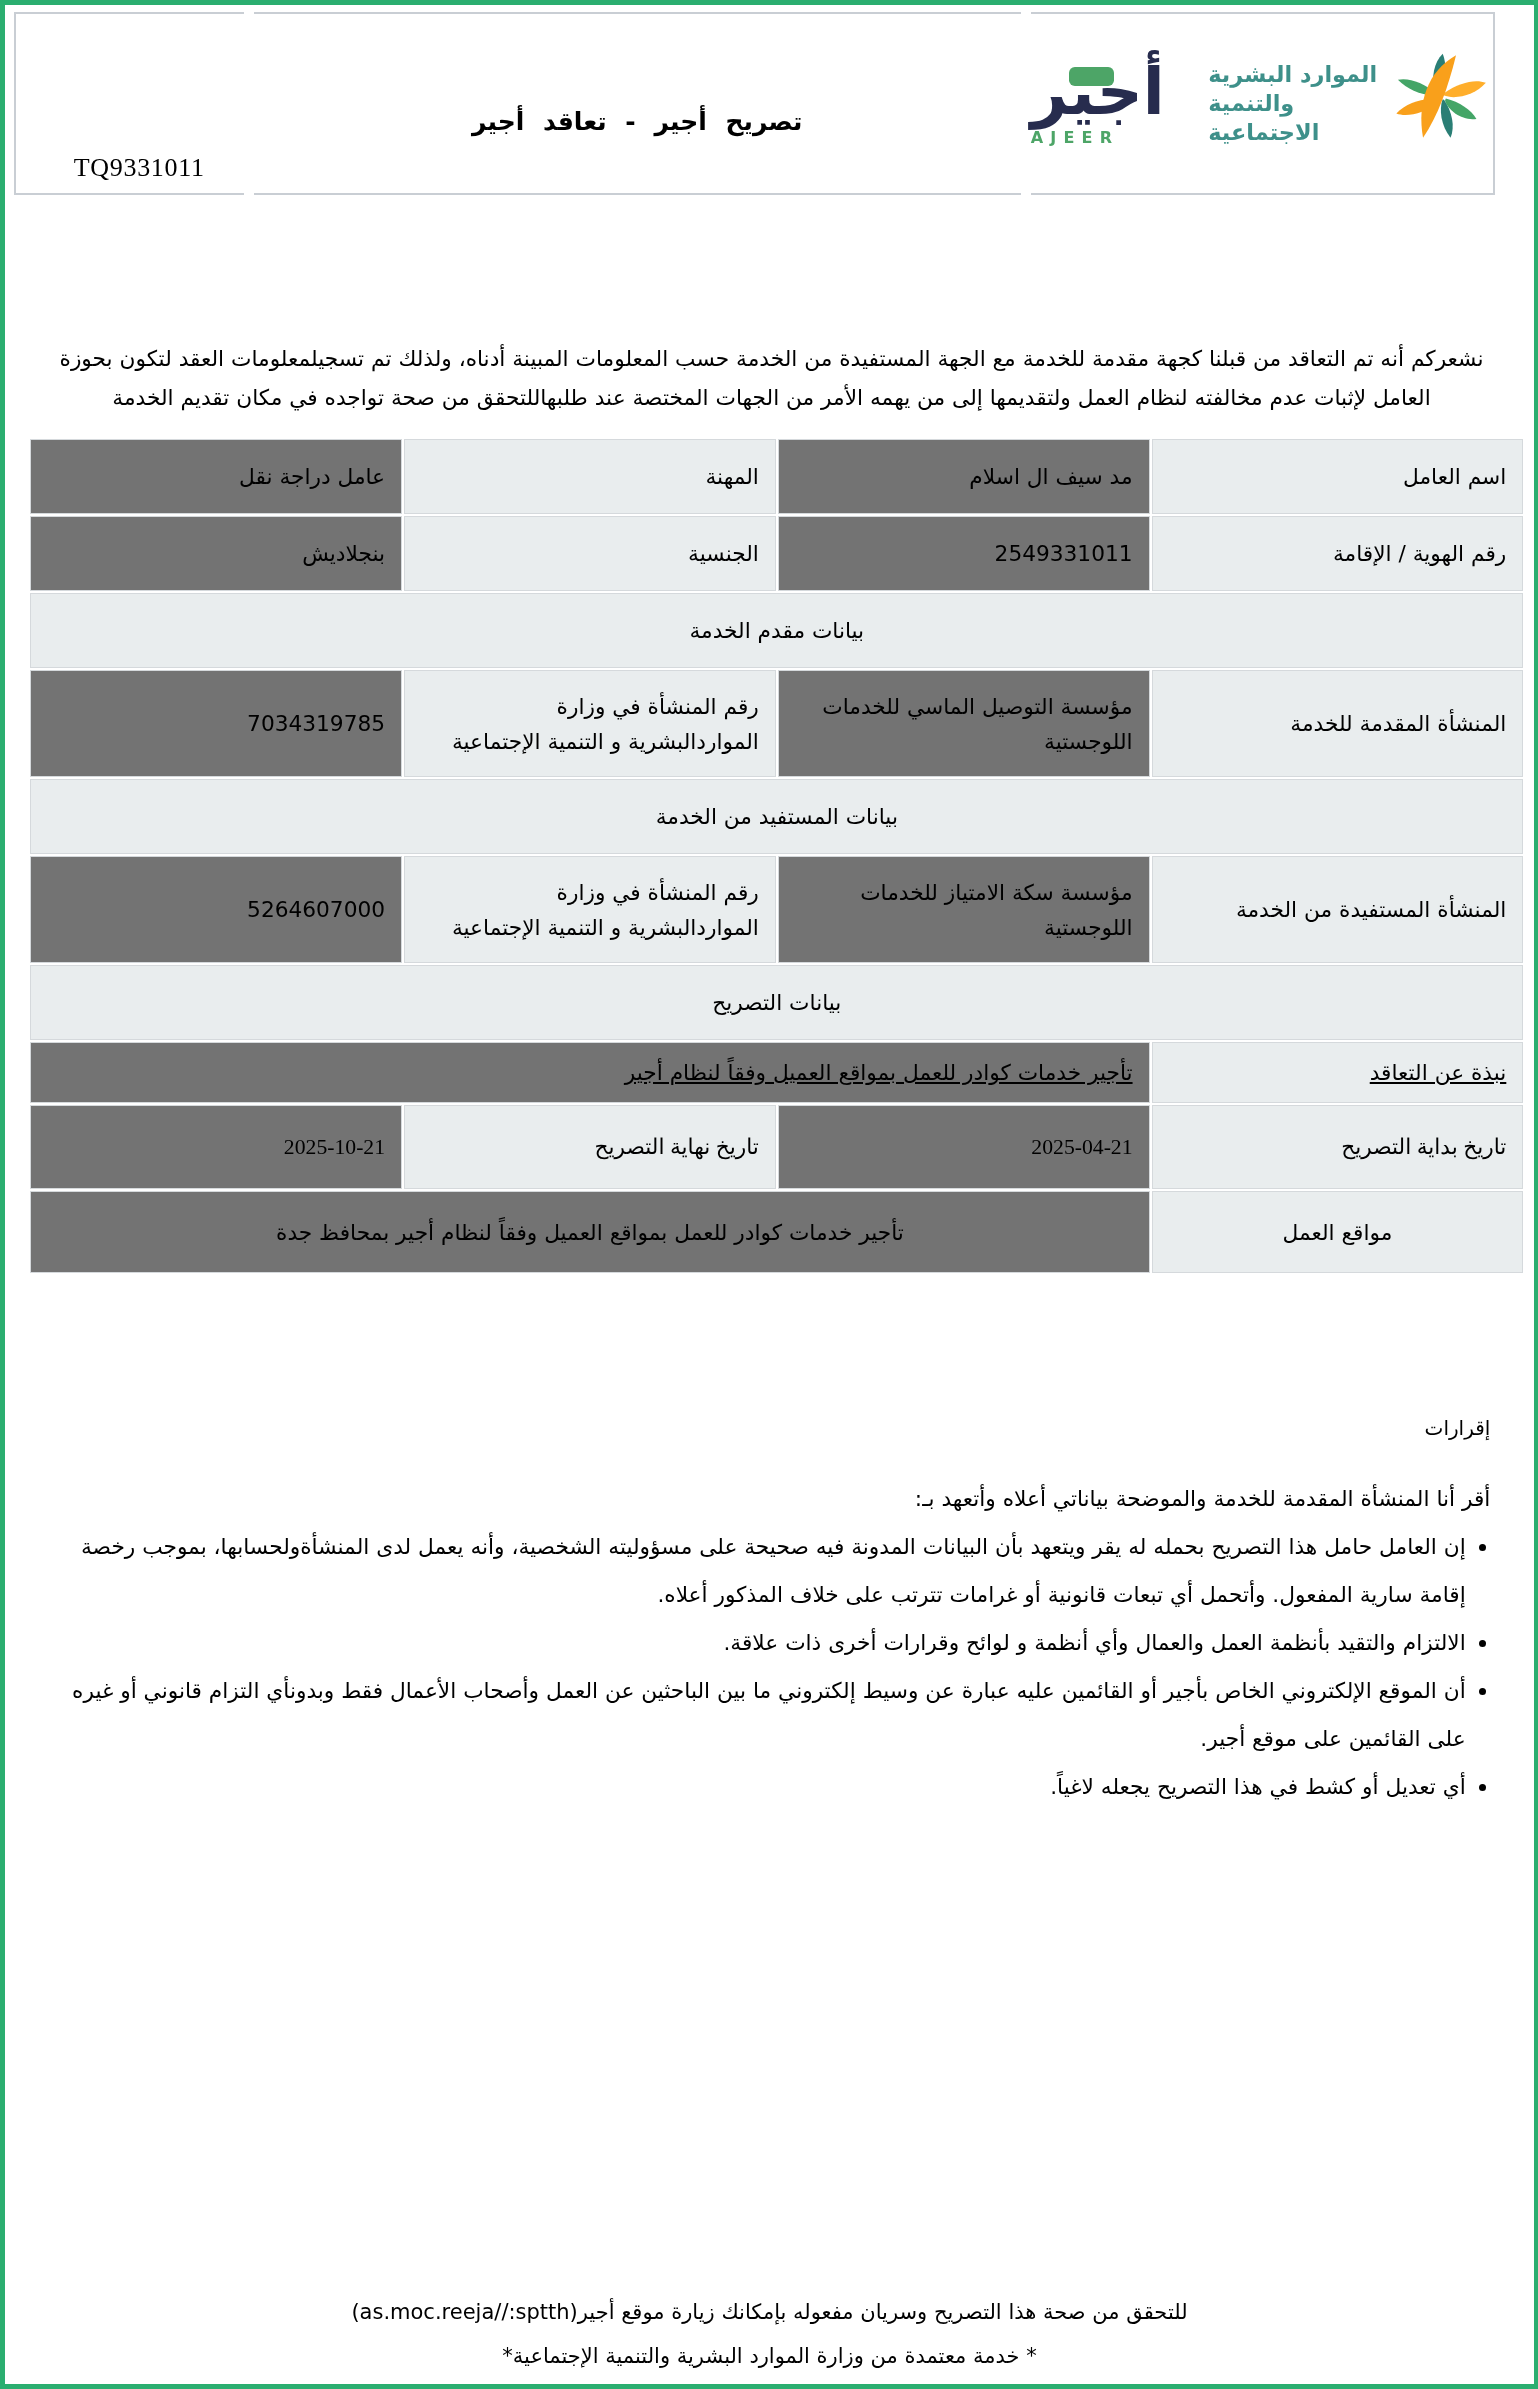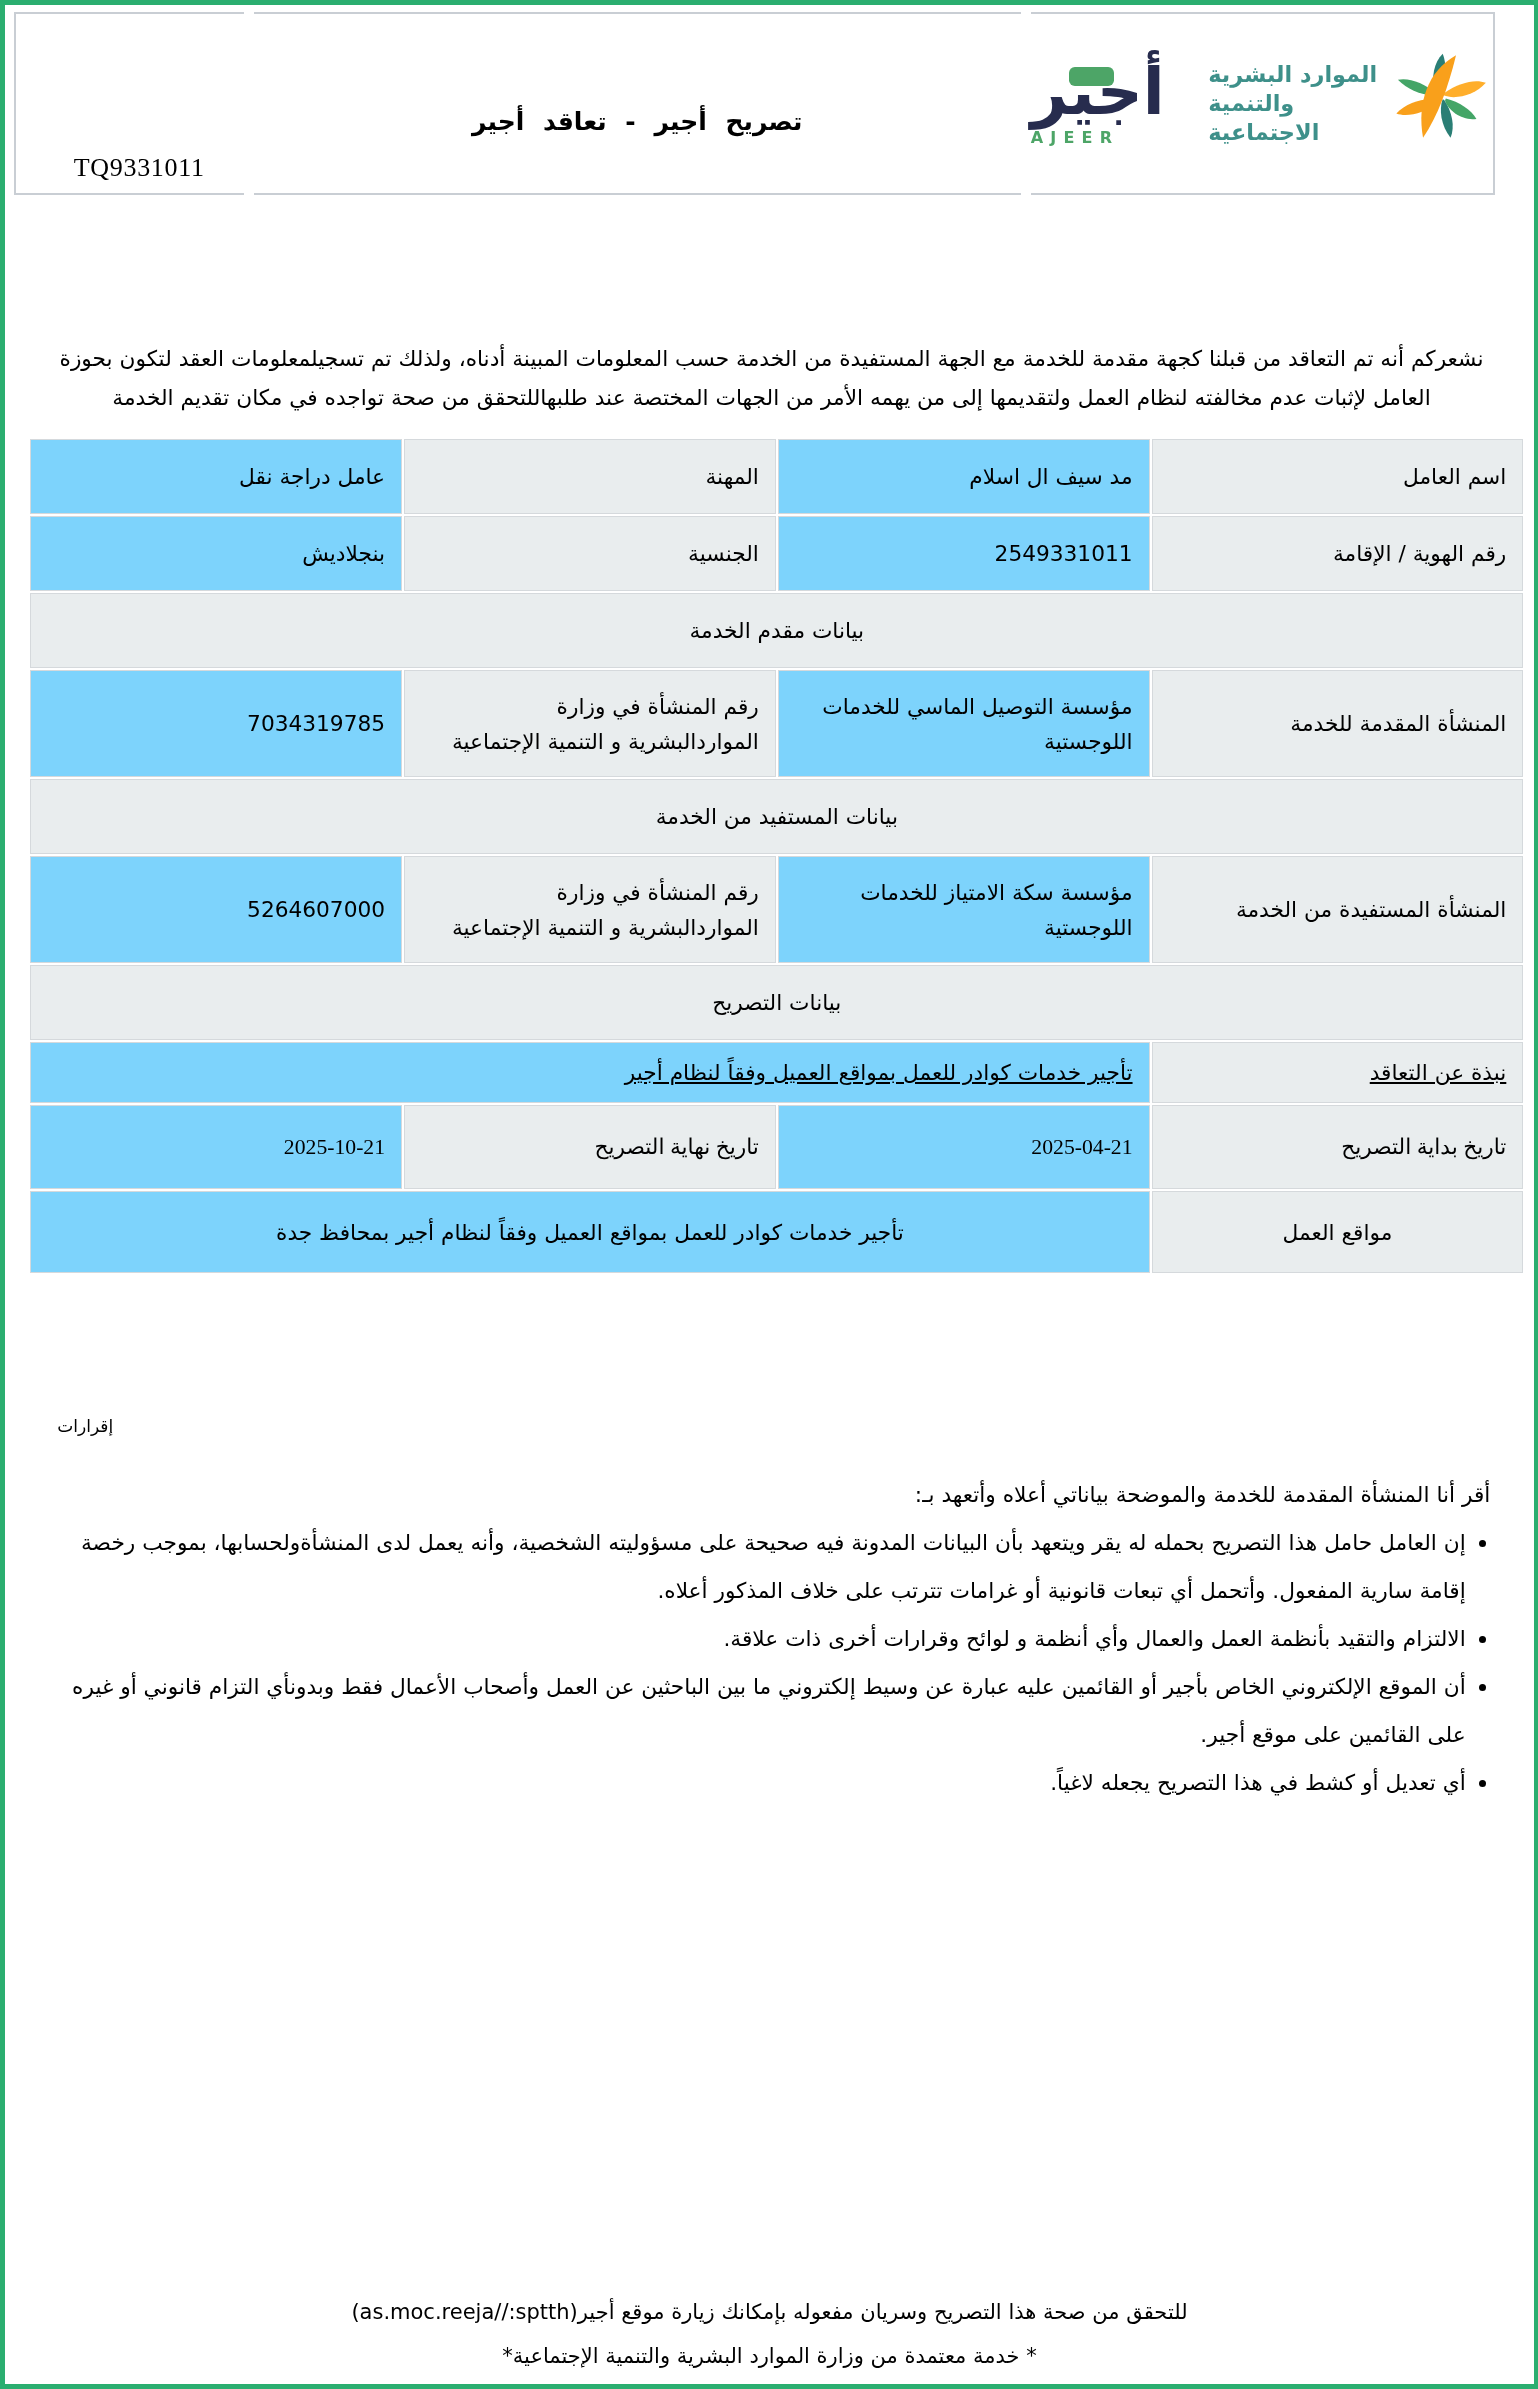--- a/index.html
+++ b/index.html
@@ -55,36 +55,36 @@
     text-align:center;font-size:21.7px;line-height:39px;margin:0;color:#000;
   }
   
   .data-table{
     position:absolute;top:432px;right:8.7px;width:1497px;
     border-collapse:separate;border-spacing:2.9px;
     table-layout:fixed;font-size:21.7px;color:#000;
   }
   .data-table td{
     box-sizing:border-box;border:1.4px solid #D5D9DC;
-    padding:5.8px 16px;vertical-align:middle;text-align:right;background:#7dd3fc;
+    padding:5.8px 16px;vertical-align:middle;text-align:right;background:#737373;
     overflow:hidden;line-height:35px;
   }
   .data-table td.sec{
     background:var(--c-header_bg,#E9EDEE);text-align:center;height:75px;
   }
   .data-table td.lbl{background:var(--c-header_bg,#E9EDEE);}
   tr.rh-sec2 td{height:90px;}
   tr.rh-worker td{height:75px;}
   tr.rh-est td{height:107px;}
   tr.rh-sum td{height:61px;text-decoration:underline;}
   tr.rh-date td{height:84px;font-family:Liberation Serif, serif;}
   tr.rh-loc td{height:82px;text-align:center;}
   
   .decl{position:absolute;top:1407px;right:8.7px;width:1497px;padding:0 35px 0 29px;box-sizing:border-box;}
-  .decl-title{text-align:left;font-size:17px;margin-top:4.3px;color:#000;}
+  .decl-title{text-align:right;font-size:20px;margin-top:4.3px;color:#000;}
   .decl-intro{text-align:right;font-size:21.7px;margin:46px 0 0 0;color:#000;}
   .decl-list{
     margin:11.6px 0 0 0;padding:0 24.6px 0 0;
     list-style:disc;font-size:21.7px;line-height:48px;color:#000;
   }
   .decl-list li{text-align:right;margin:0;}
   
   .footer{position:absolute;bottom:16px;left:0;width:100%;text-align:center;font-size:21px;color:#000;}
   .footer-line1{margin-bottom:20px;}
   .footer-url{direction:ltr;unicode-bidi:embed;}

